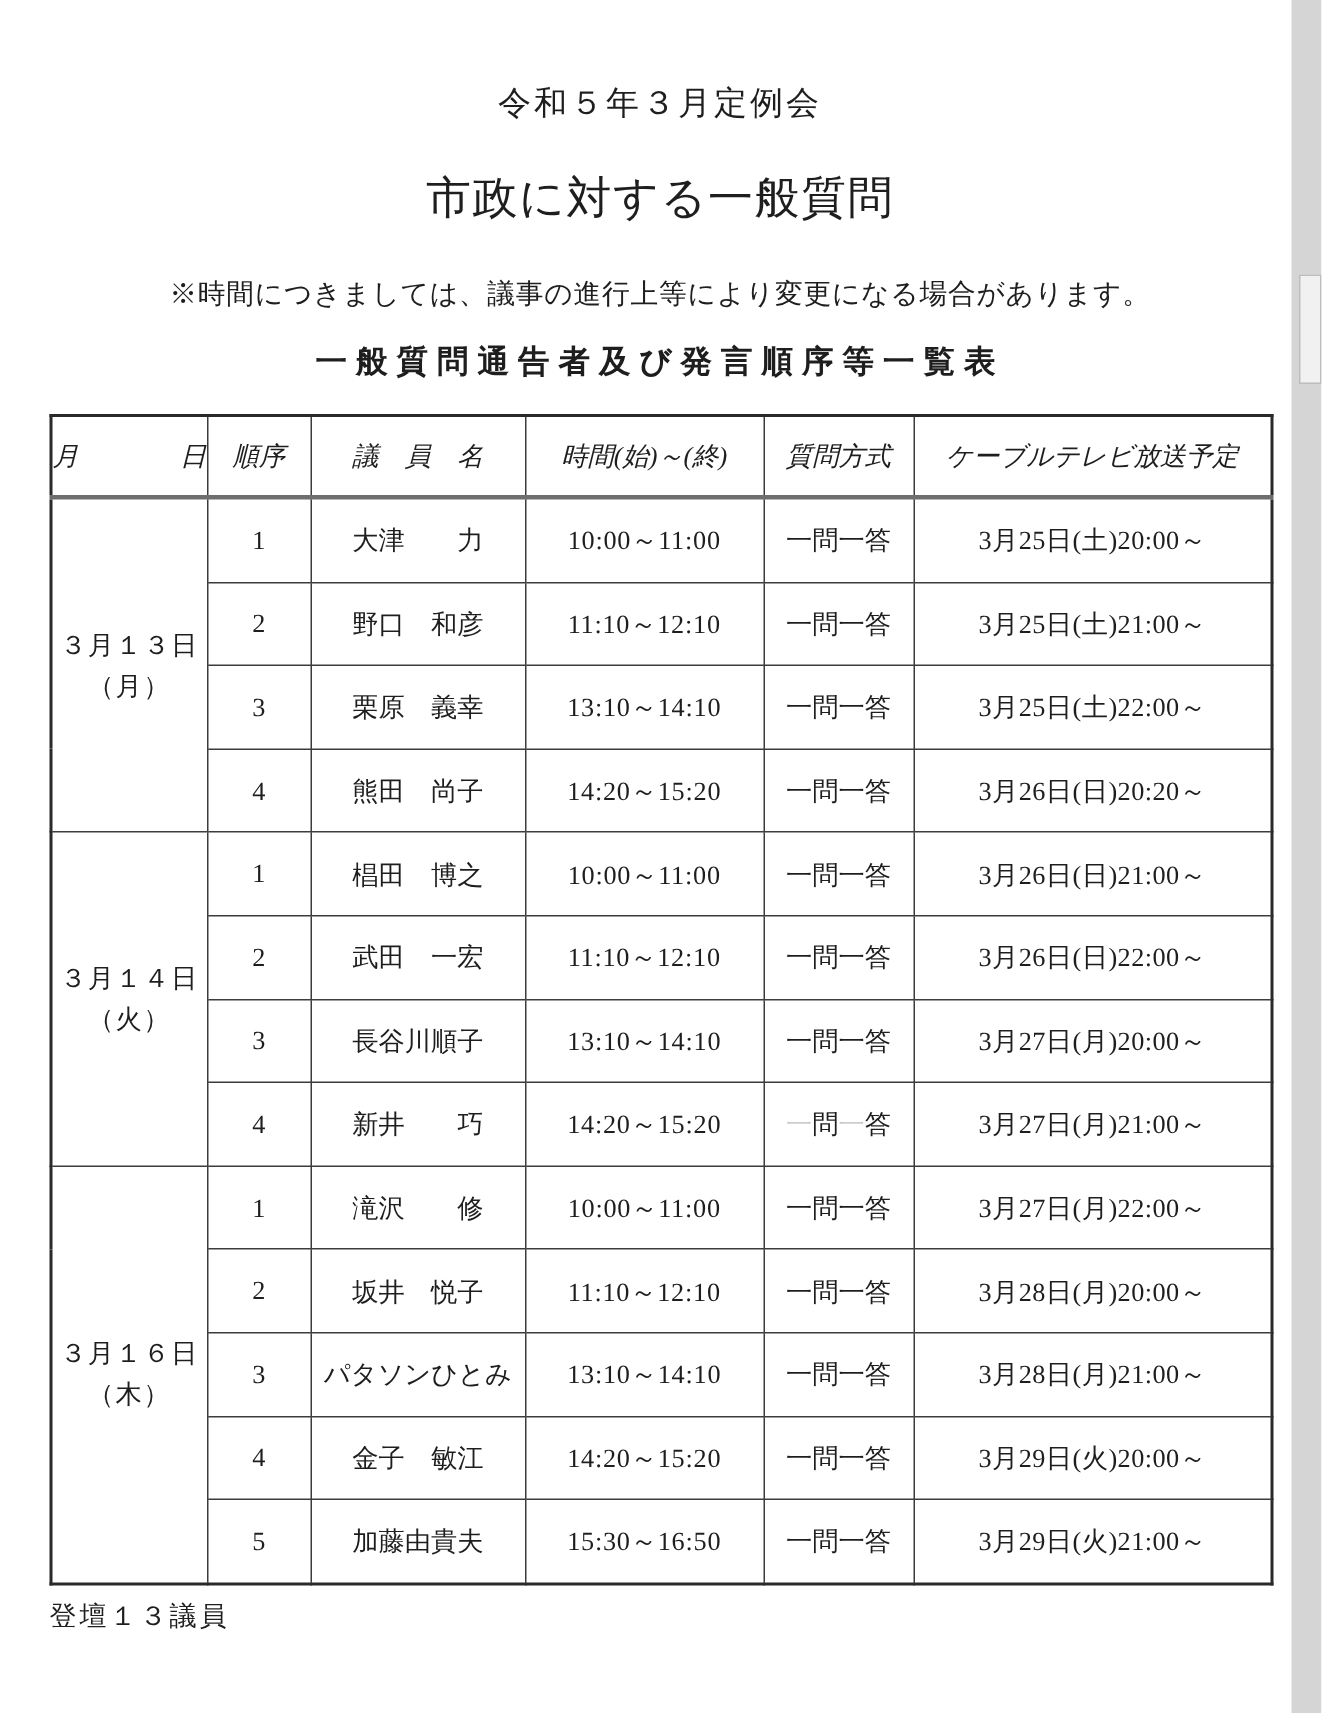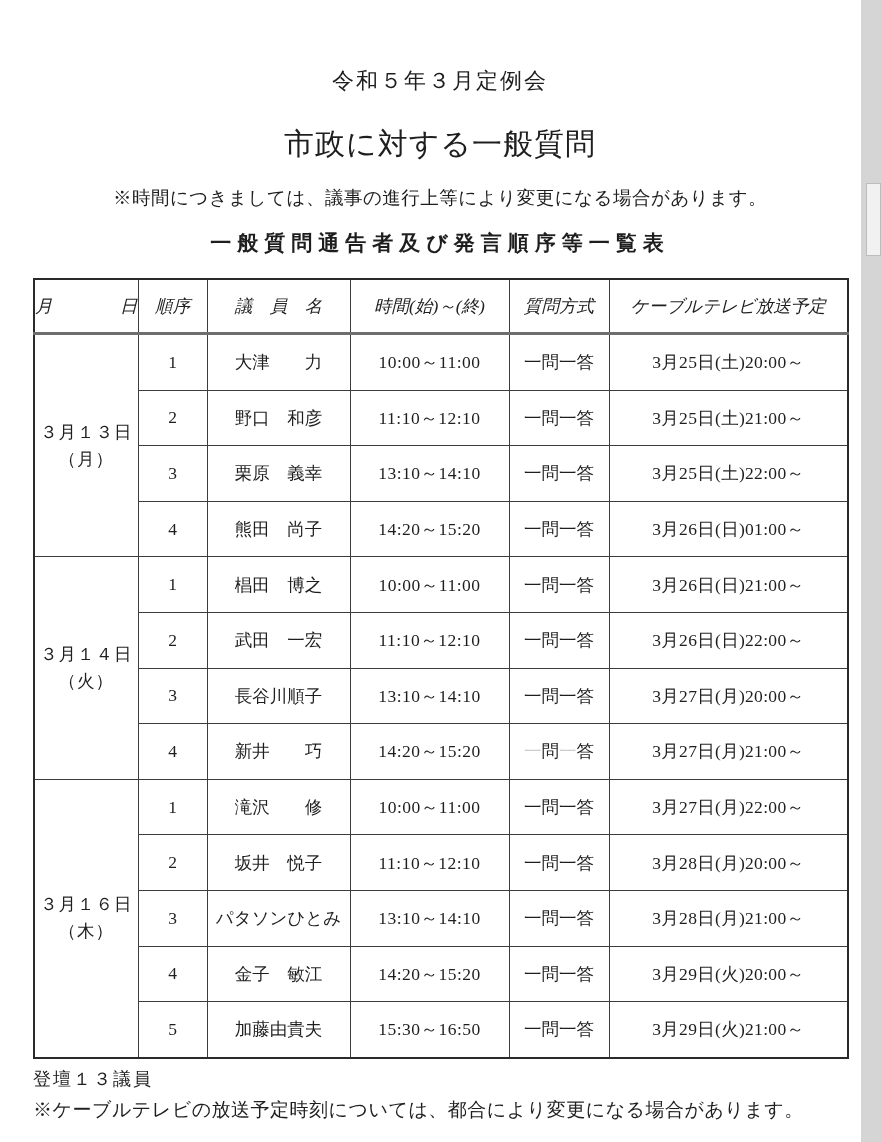--- a/index.html
+++ b/index.html
@@ -9,39 +9,39 @@
     height: 1142px;
     background: #ffffff;
     overflow: hidden;
     font-family: "Liberation Serif", serif;
     color: #1e1e1e;
     position: relative;
   }
   .doc {
     position: absolute;
     left: 33px;
-    top: 16px;
+    top: 4px;
     width: 814px;
   }
   .title1 {
     margin: 50px 0 0 0;
     text-align: center;
     font-size: 22px;
     letter-spacing: 2px;
     font-weight: normal;
   }
   .title2 {
     margin: 28px 0 0 0;
     text-align: center;
     font-size: 30px;
     letter-spacing: 1px;
     font-weight: normal;
   }
   .note-top {
-    margin: 20px 0 0 0;
+    margin: 30px 0 0 0;
     text-align: center;
     font-size: 18.5px;
     letter-spacing: 0.5px;
   }
   .table-title {
     margin: 19px 0 0 0;
     text-align: center;
     font-size: 21px;
     font-weight: bold;
     font-family: "Liberation Sans", sans-serif;
@@ -178,21 +178,21 @@
           <td class="col-name">栗原　義幸</td>
           <td class="col-time">13:10～14:10</td>
           <td class="col-method">一問一答</td>
           <td class="col-broadcast">3月25日(土)22:00～</td>
         </tr>
         <tr>
           <td class="col-order">4</td>
           <td class="col-name">熊田　尚子</td>
           <td class="col-time">14:20～15:20</td>
           <td class="col-method">一問一答</td>
-          <td class="col-broadcast">3月26日(日)01:00～</td>
+          <td class="col-broadcast">3月26日(日)20:20～</td>
         </tr>
         <tr>
           <td rowspan="4" class="col-date">
             <div>３月１４日</div>
             <div>（火）</div>
           </td>
           <td class="col-order">1</td>
           <td class="col-name">椙田　博之</td>
           <td class="col-time">10:00～11:00</td>
           <td class="col-method">一問一答</td>
@@ -256,19 +256,18 @@
           <td class="col-name">加藤由貴夫</td>
           <td class="col-time">15:30～16:50</td>
           <td class="col-method">一問一答</td>
           <td class="col-broadcast">3月29日(火)21:00～</td>
         </tr>
       </tbody>
   </table>
 
   <div class="footer-right">登壇１３議員</div>
 
-  <div class="note-bottom">※ケーブルテレビの放送予定時刻については、都合により変更になる場合があります。</div>
 
 </div>
 
 <div class="scrollbar-track">
   <div class="scrollbar-thumb"></div>
 </div>
 
 </body></html>

